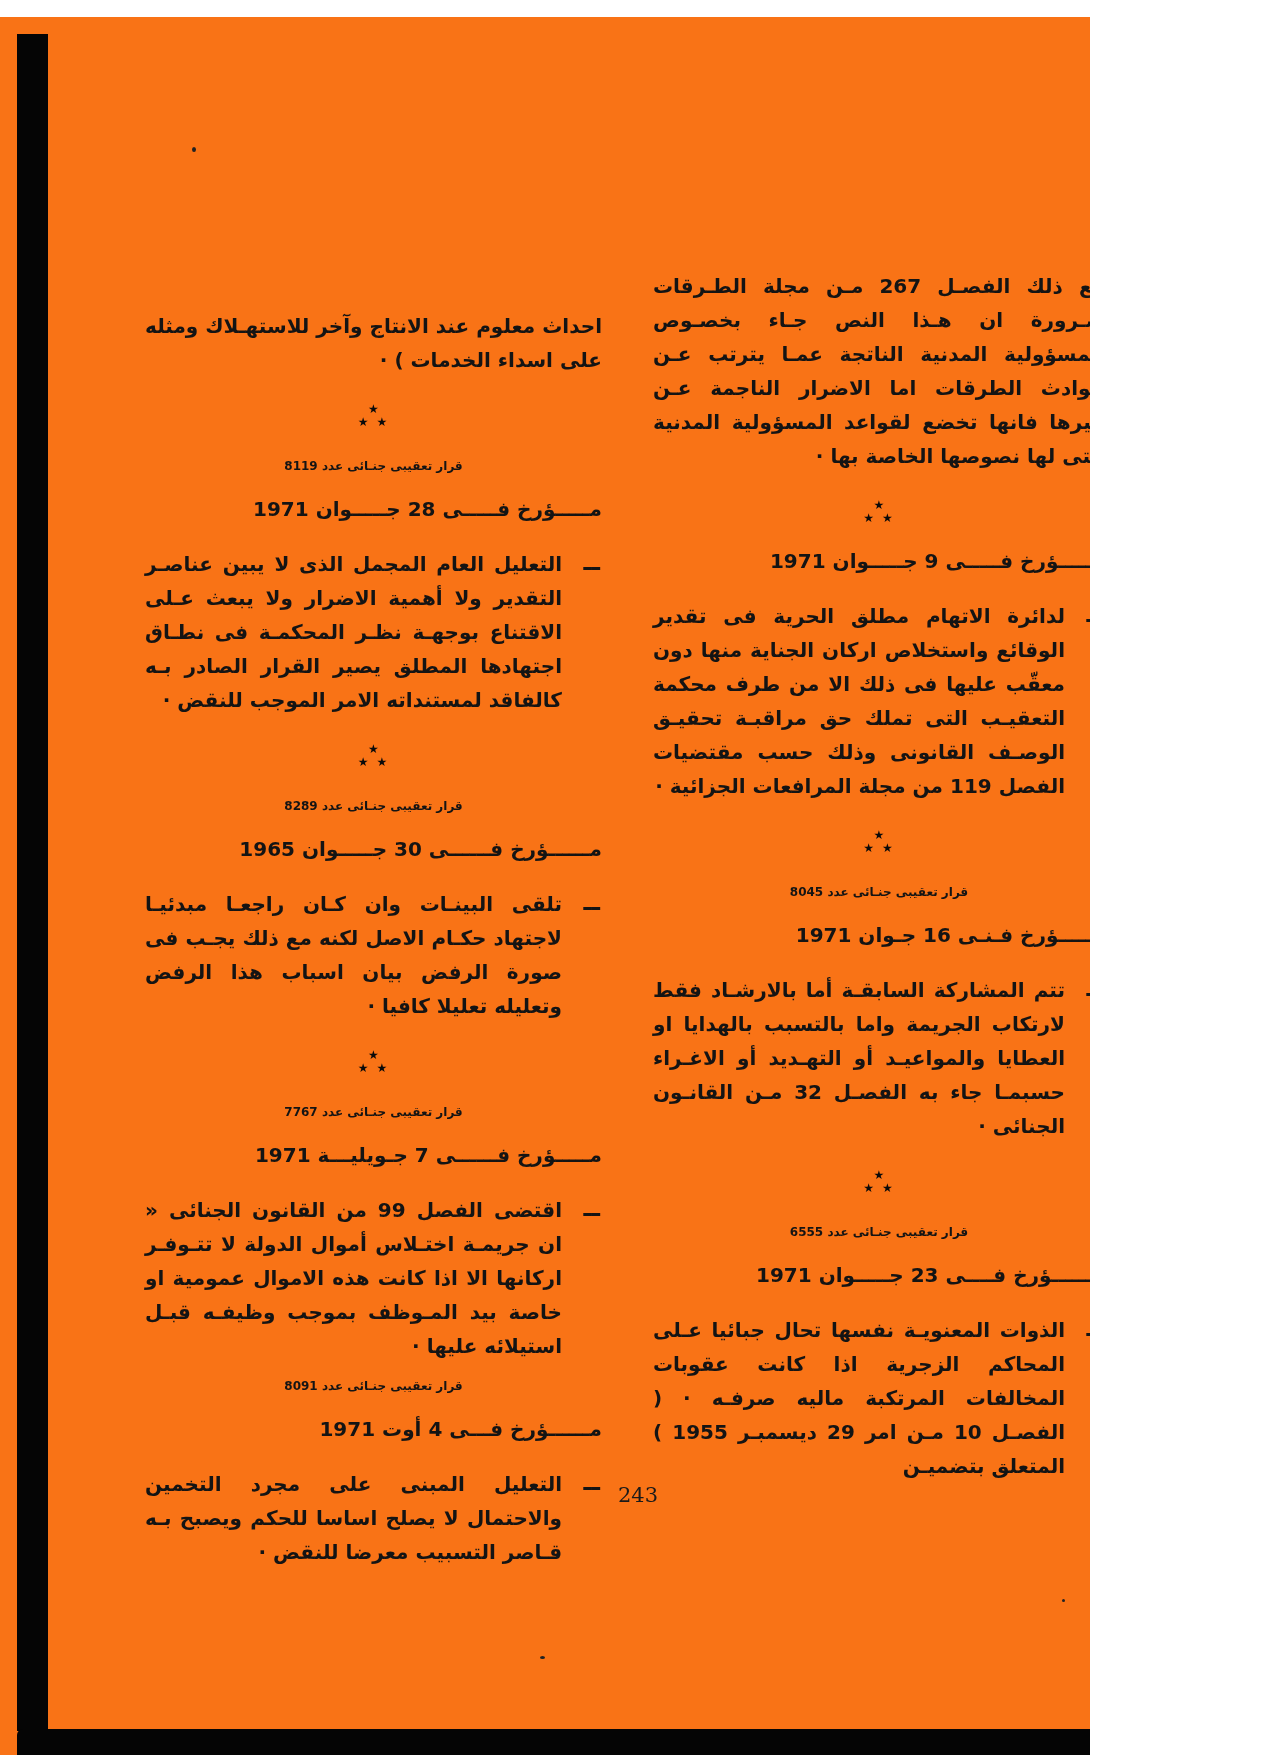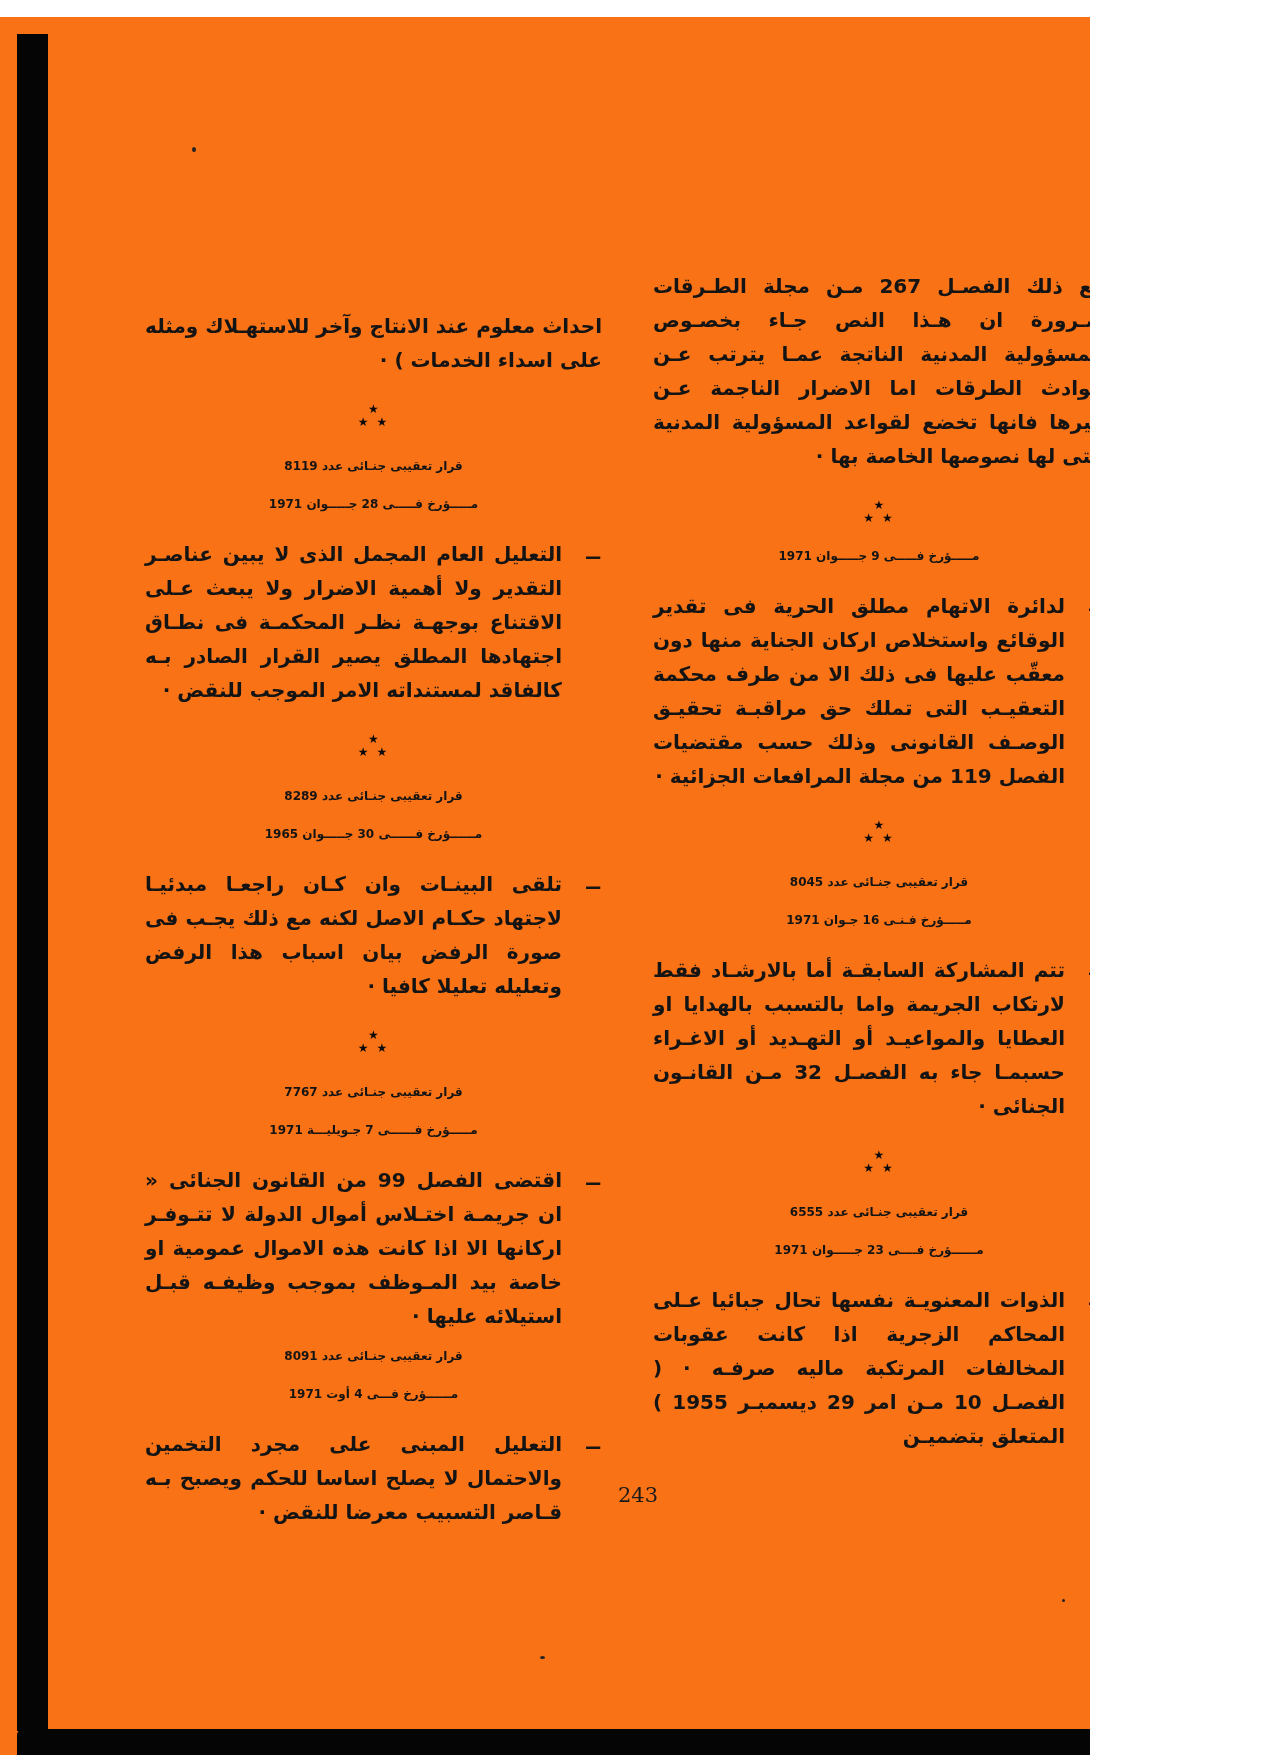--- a/index.html
+++ b/index.html
@@ -28,33 +28,33 @@
   .para{
     margin:0;
     font-size:20px;
     line-height:34px;
     text-align:justify;
     letter-spacing:0.2px;
   }
   .para.body{margin-top:26px;position:relative;padding-right:40px;}
   .dash{
     position:absolute;right:2px;top:-2px;
-    font-size:20px;font-weight:700;
+    font-size:24px;font-weight:700;
   }
   .heading{
     margin:30px 0 0 0;
     font-size:12px;
     text-align:center;
     white-space:nowrap;
   }
   .heading.tight{margin-top:16px;}
   .date{
     margin:24px 0 0 0;
-    font-size:12px;
-    text-align:center;
+    font-size:20px;
+    text-align:right;
     white-space:nowrap;
   }
   .stars{
     margin:26px 0 0 0;
     text-align:center;
     font-size:12px;
     line-height:13px;
     color:#0a0a0a;
   }
   .stars span{display:block;}

